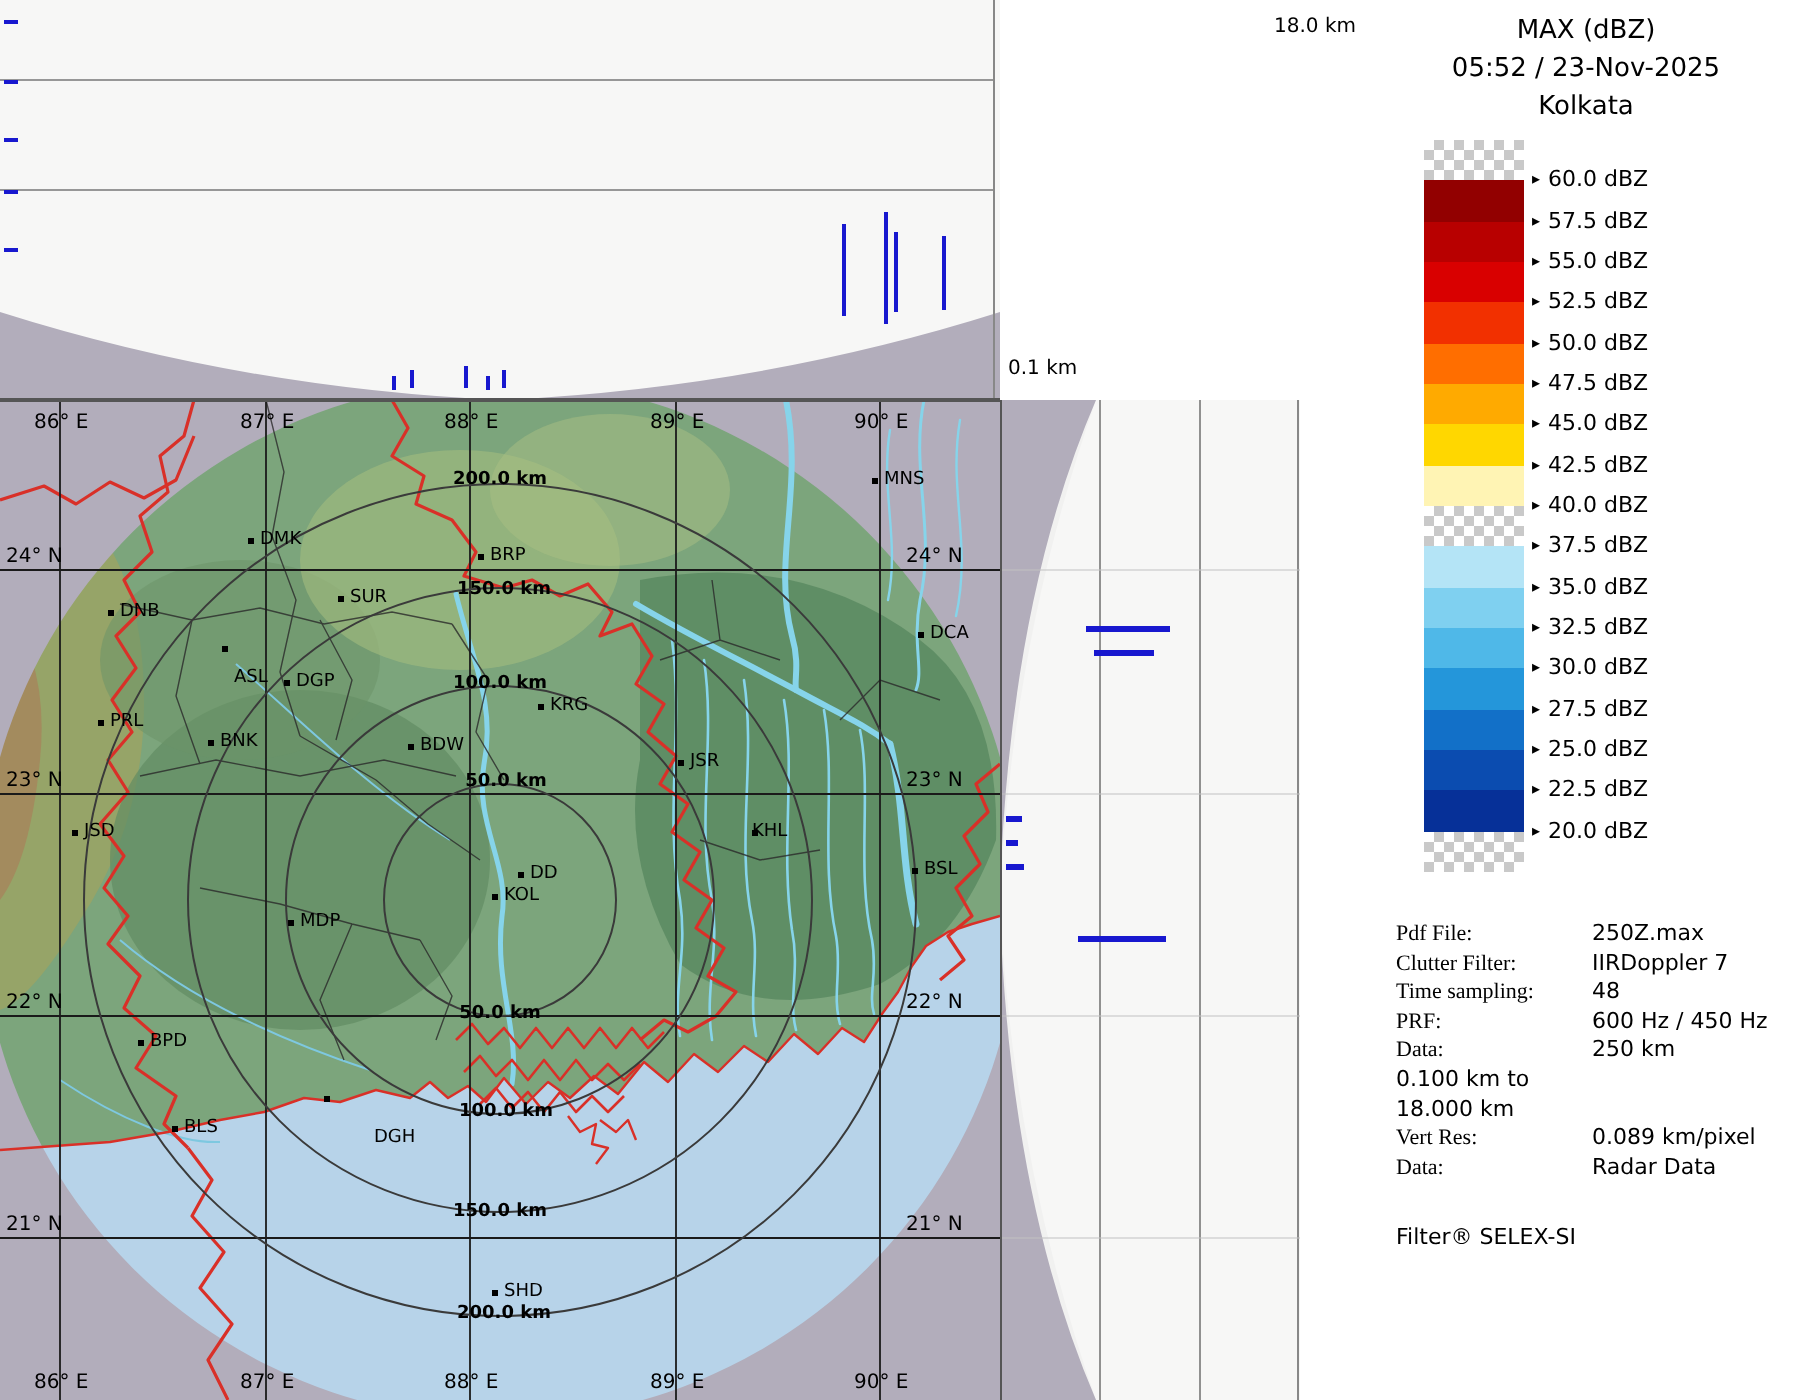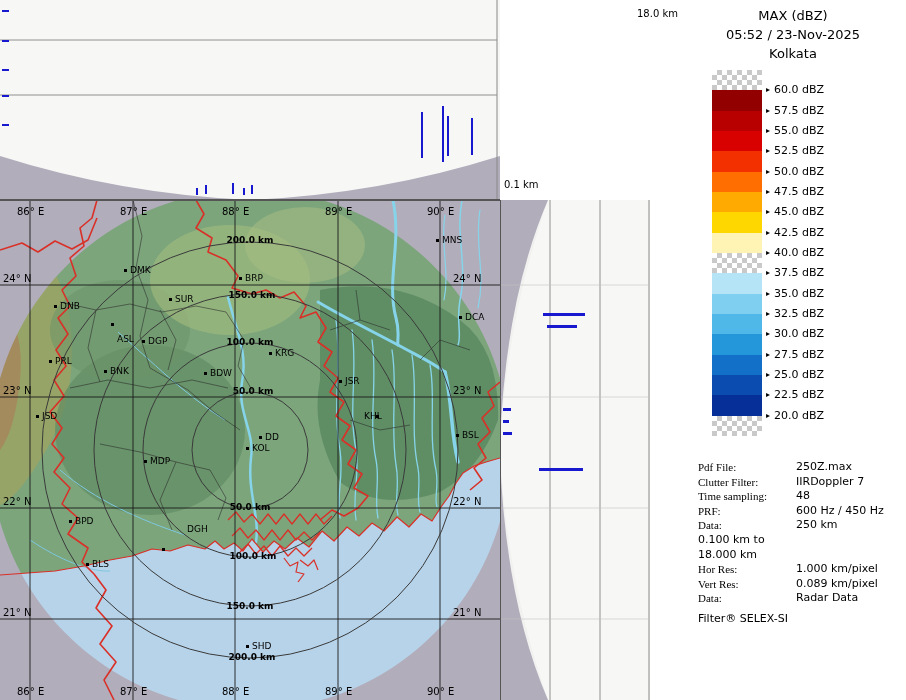--- a/index.html
+++ b/index.html
@@ -228,24 +228,20 @@
         </div>
         <div class="info-row">
           <span class="il">Data:</span>
           <span class="iv">250 km</span>
         </div>
         <div class="info-row">
           <span class="iv">0.100 km to
 18.000 km</span>
         </div>
         <div class="info-row">
-          <span class="il">Hor Res:</span>
-          <span class="iv">1.000 km/pixel</span>
-        </div>
-        <div class="info-row">
           <span class="il">Vert Res:</span>
           <span class="iv">0.089 km/pixel</span>
         </div>
         <div class="info-row">
           <span class="il">Data:</span>
           <span class="iv">Radar Data</span>
         </div>
       </div>
     <div id="lg-footer">Filter® SELEX-SI</div>
   </div>
@@ -273,35 +269,35 @@
     <div class="city-label" style="left: 55px; top: 356px;">PRL</div>
     <div class="city-dot" style="left: 269px; top: 352px;"></div>
     <div class="city-label" style="left: 275px; top: 348px;">KRG</div>
     <div class="city-dot" style="left: 104px; top: 370px;"></div>
     <div class="city-label" style="left: 110px; top: 366px;">BNK</div>
     <div class="city-dot" style="left: 204px; top: 372px;"></div>
     <div class="city-label" style="left: 210px; top: 368px;">BDW</div>
     <div class="city-dot" style="left: 339px; top: 380px;"></div>
     <div class="city-label" style="left: 345px; top: 376px;">JSR</div>
     <div class="city-dot" style="left: 376px; top: 415px;"></div>
-    <div class="city-label" style="left: 364px; top: 411px;">KHL</div>
+    <div class="city-label" style="left: 376px; top: 411px;">KHL</div>
     <div class="city-dot" style="left: 36px; top: 415px;"></div>
     <div class="city-label" style="left: 42px; top: 411px;">JSD</div>
     <div class="city-dot" style="left: 456px; top: 434px;"></div>
     <div class="city-label" style="left: 462px; top: 430px;">BSL</div>
     <div class="city-dot" style="left: 259px; top: 436px;"></div>
     <div class="city-label" style="left: 265px; top: 432px;">DD</div>
     <div class="city-dot" style="left: 246px; top: 447px;"></div>
     <div class="city-label" style="left: 252px; top: 443px;">KOL</div>
     <div class="city-dot" style="left: 144px; top: 460px;"></div>
     <div class="city-label" style="left: 150px; top: 456px;">MDP</div>
     <div class="city-dot" style="left: 69px; top: 520px;"></div>
     <div class="city-label" style="left: 75px; top: 516px;">BPD</div>
     <div class="city-dot" style="left: 162px; top: 548px;"></div>
-    <div class="city-label" style="left: 168px; top: 524px; padding-left: 19px;">DGH</div>
+    <div class="city-label" style="left: 168px; top: 564px; padding-left: 19px;">DGH</div>
     <div class="city-dot" style="left: 86px; top: 563px;"></div>
     <div class="city-label" style="left: 92px; top: 559px;">BLS</div>
     <div class="city-dot" style="left: 246px; top: 645px;"></div>
     <div class="city-label" style="left: 252px; top: 641px;">SHD</div>
     <div class="ring-label" style="left: 220px; top: 235px;">200.0 km</div>
     <div class="ring-label" style="left: 222px; top: 290px;">150.0 km</div>
     <div class="ring-label" style="left: 220px; top: 337px;">100.0 km</div>
     <div class="ring-label" style="left: 223px; top: 386px;">50.0 km</div>
     <div class="ring-label" style="left: 220px; top: 502px;">50.0 km</div>
     <div class="ring-label" style="left: 223px; top: 551px;">100.0 km</div>

